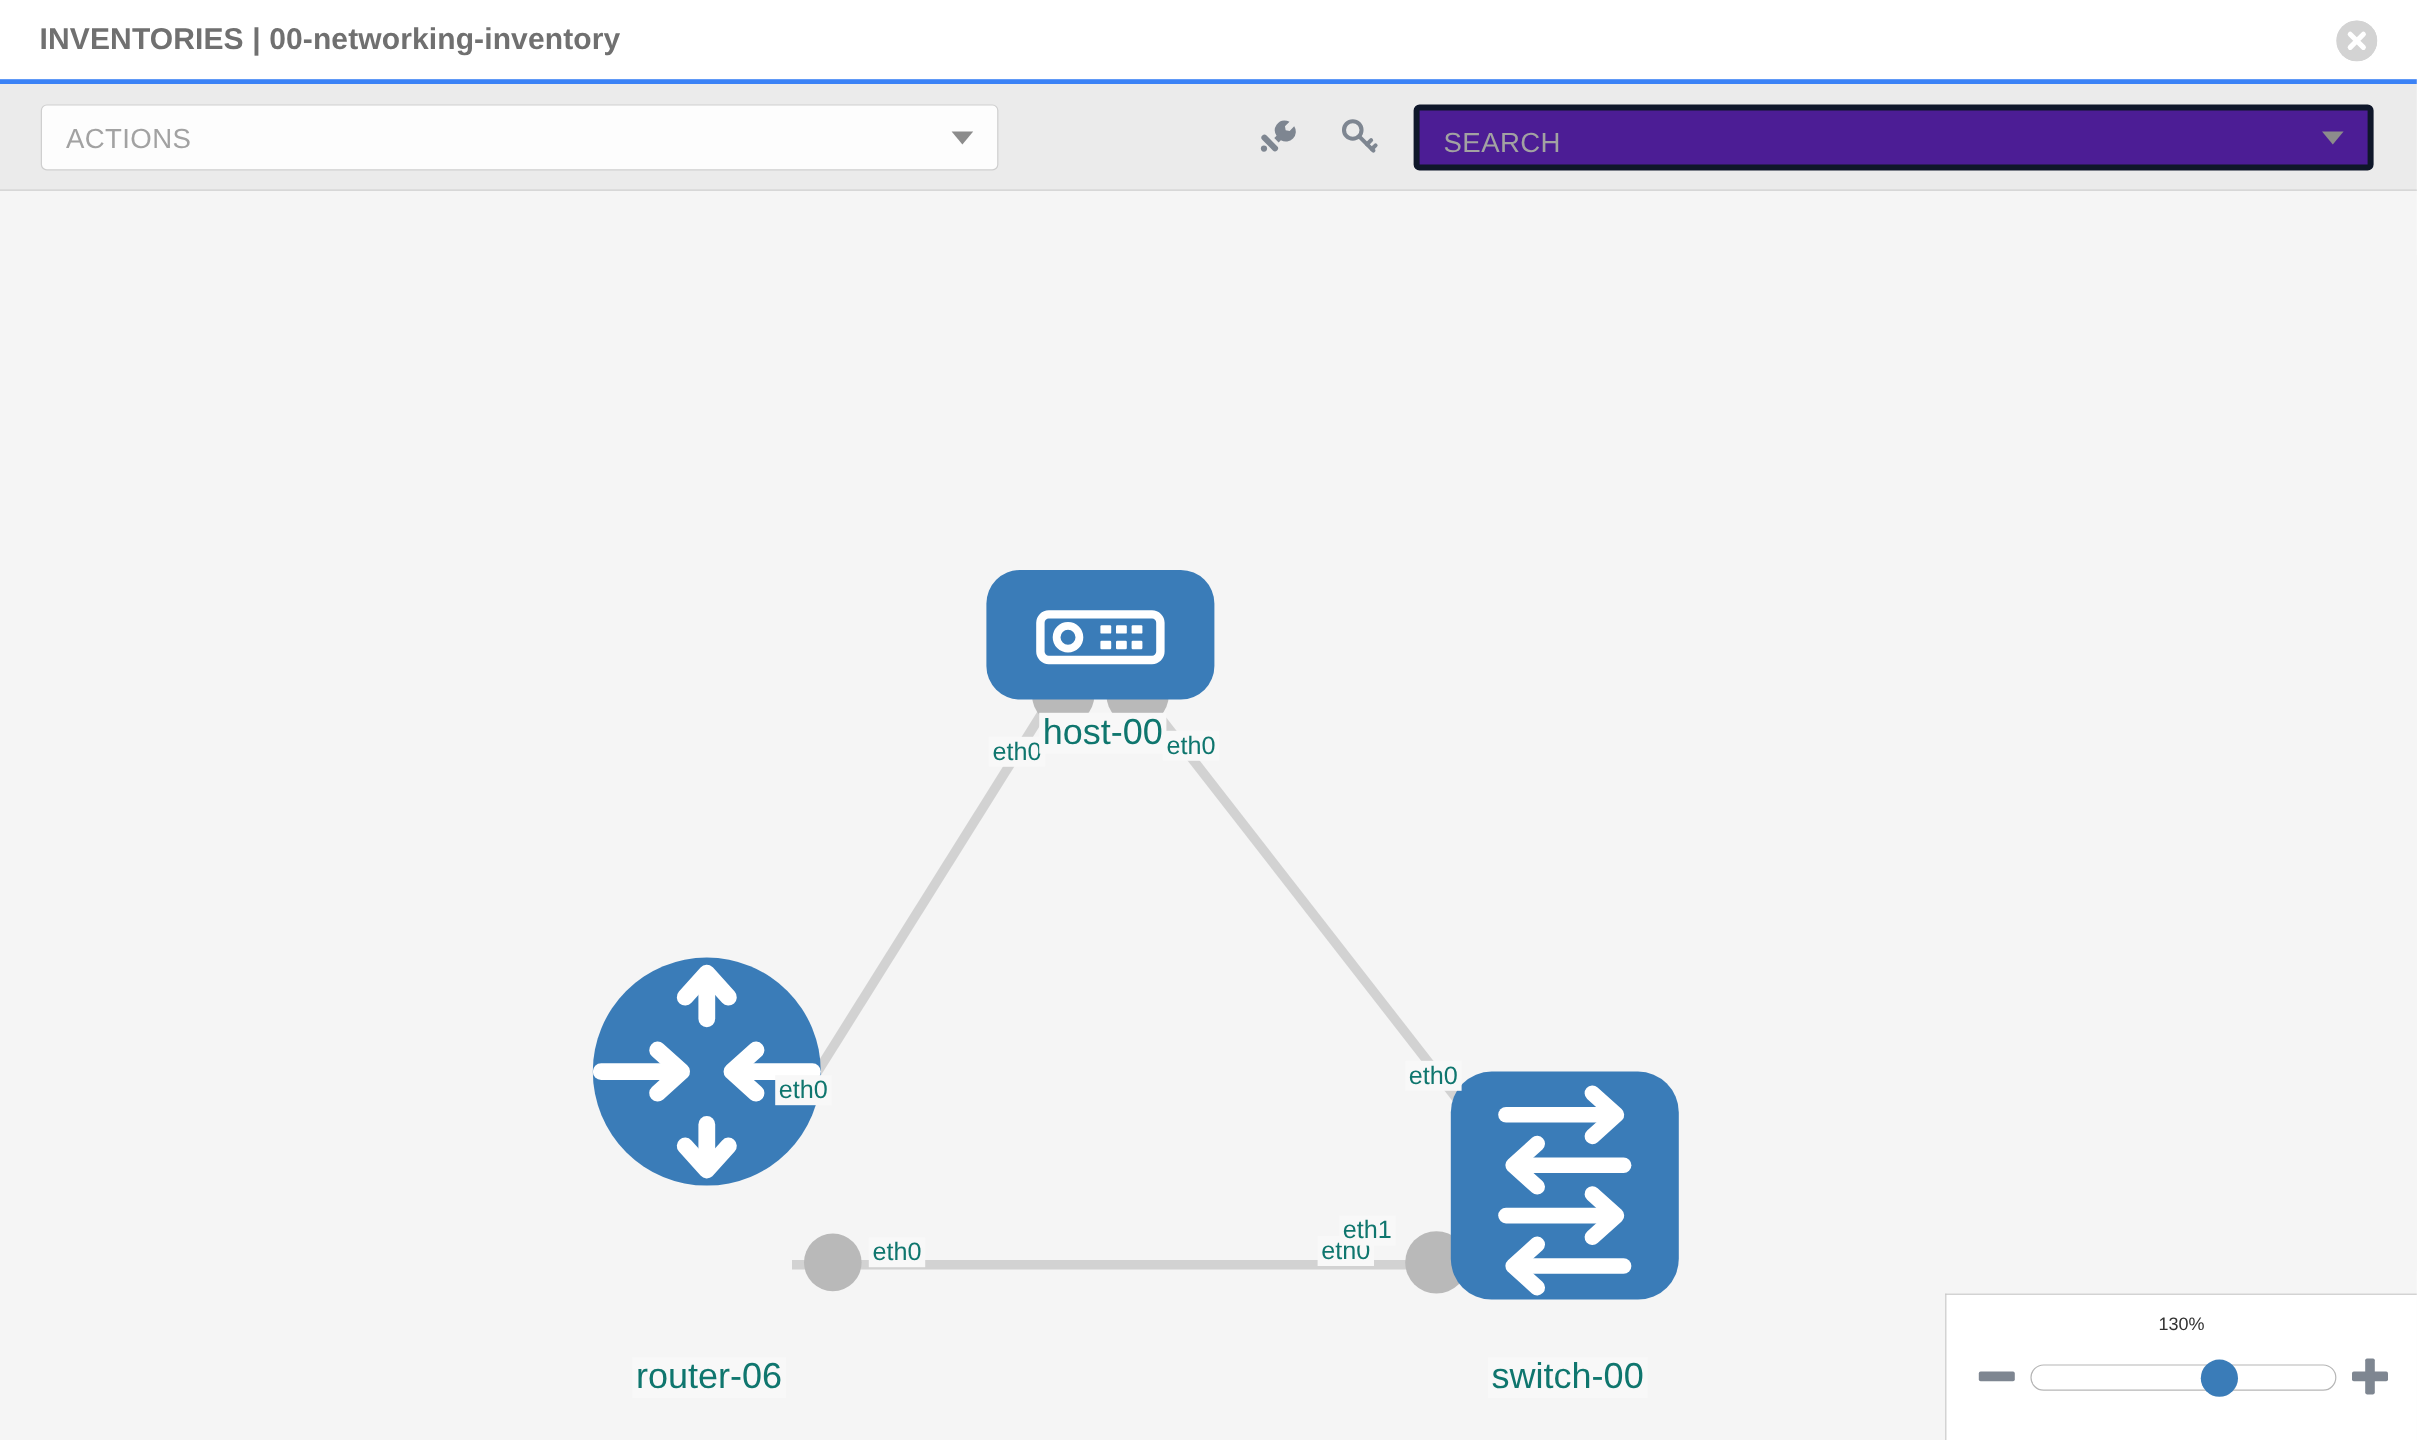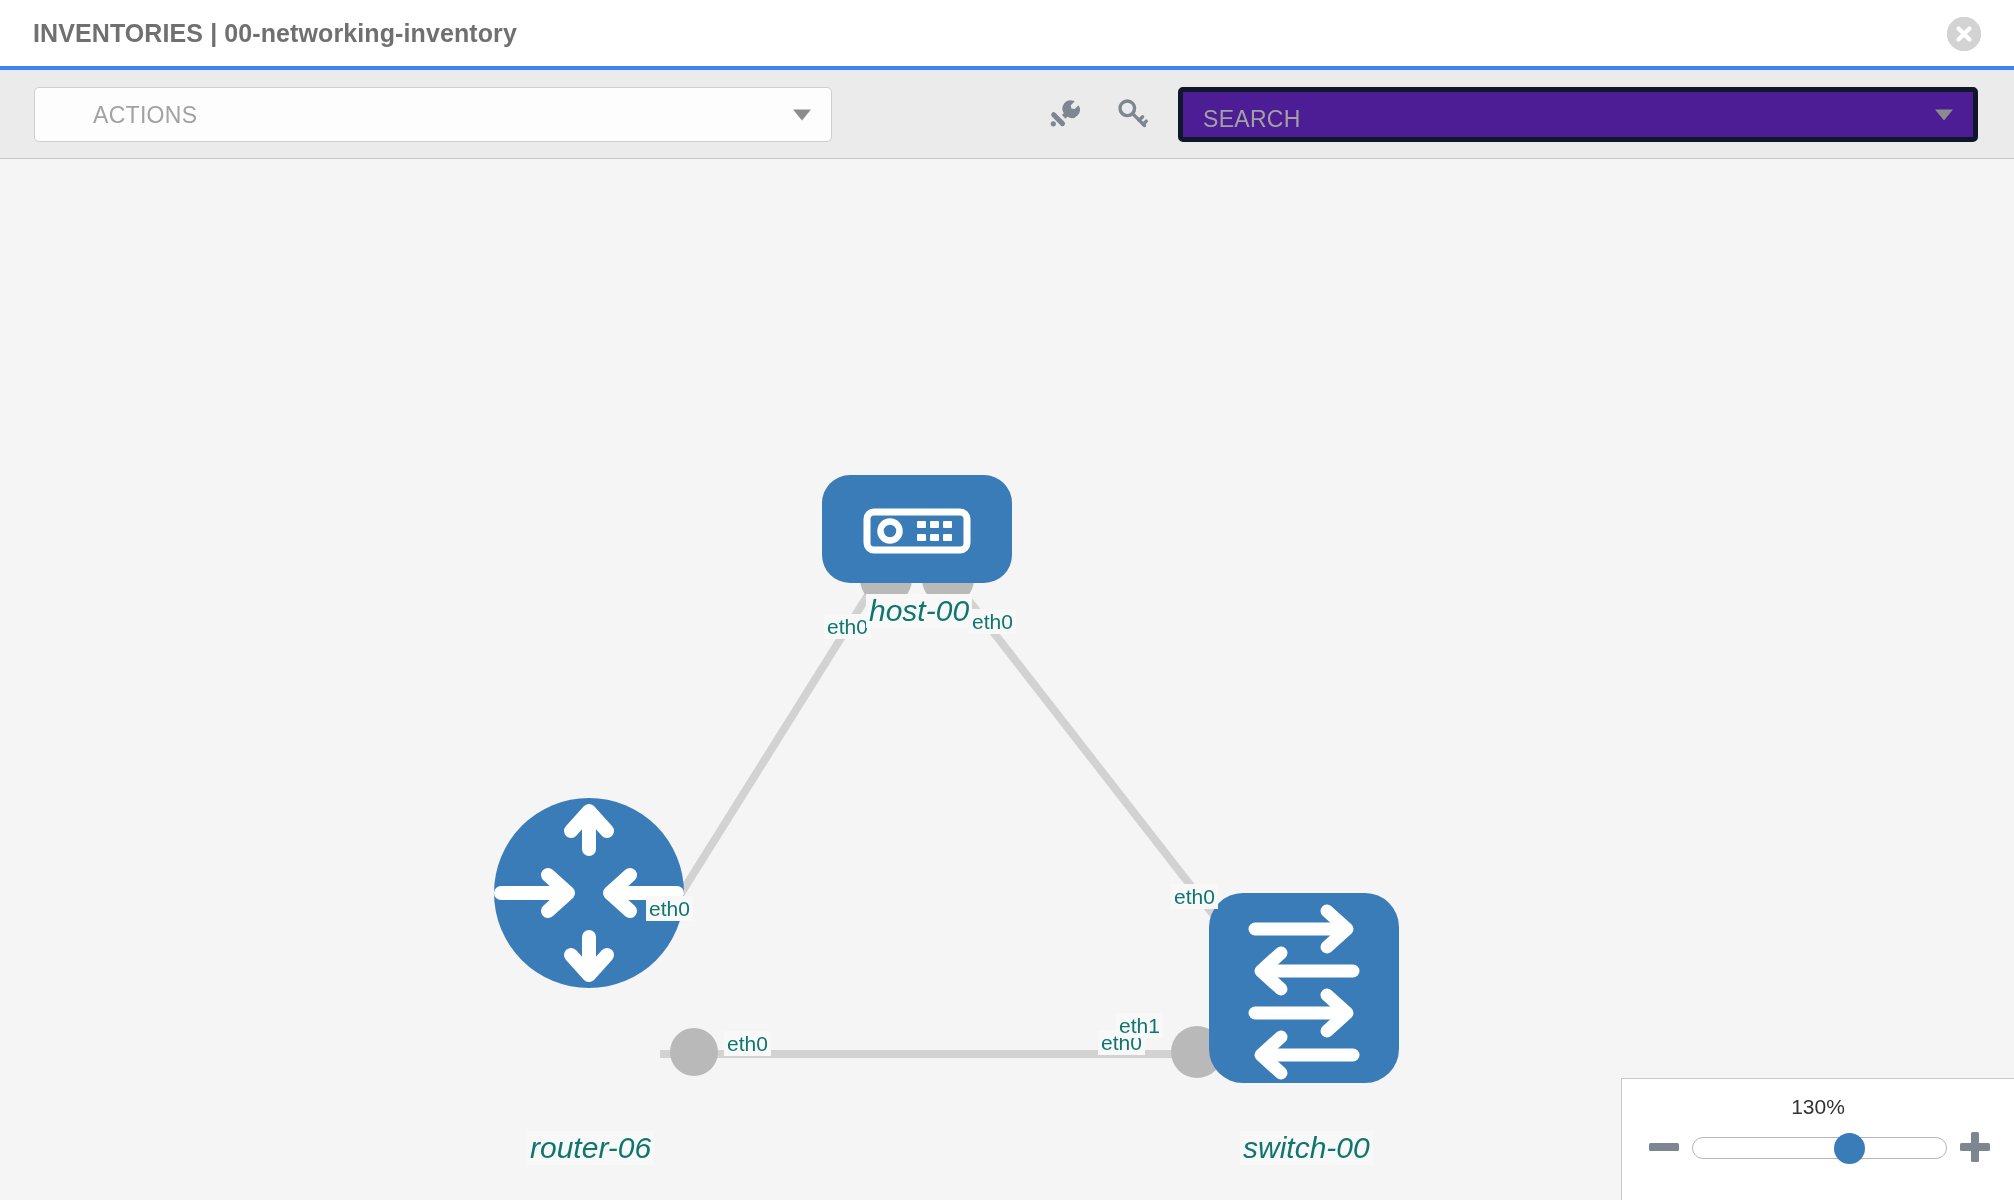--- a/index.html
+++ b/index.html
@@ -70,21 +70,20 @@
     box-sizing: border-box;
     cursor: pointer;
   }
   .actions-select .label {
     position: absolute;
     left: 20px;
     top: 14px;
     font-size: 23px;
     color: #a2a2a2;
     letter-spacing: 0.3px;
-    margin-left: 38px;
   }
   .caret {
     position: absolute;
     right: 20px;
     top: 50%;
     transform: translateY(-50%);
     width: 0; height: 0;
     border-left: 9px solid transparent;
     border-right: 9px solid transparent;
     border-top: 11px solid #8c8c8c;
@@ -139,42 +138,42 @@
 
   
   .node-label {
     position: absolute;
     background: #f8f8f8;
     color: #0f766e;
     white-space: nowrap;
     line-height: 1;
     padding: 2px 3px;
   }
-  .node-name { font-size: 30px; font-style: italic; }
+  .node-name { font-size: 30px; }
   .if-label  { font-size: 21px; }
 
   
   .zoom-panel {
     position: absolute;
     left: 1621px;
     top: 1078px;
     width: 393px;
     height: 122px;
     background: #ffffff;
     border-top: 1px solid #c9c9c9;
     border-left: 1px solid #c9c9c9;
     box-sizing: border-box;
   }
   .zoom-value {
     position: absolute;
     top: 16px;
     left: 0;
     width: 100%;
     text-align: center;
-    font-size: 21px;
+    font-size: 15px;
     color: #333333;
   }
   .zoom-row {
     position: absolute;
     top: 50px;
     left: 0;
     width: 100%;
     height: 40px;
   }
   .zoom-minus, .zoom-plus {

